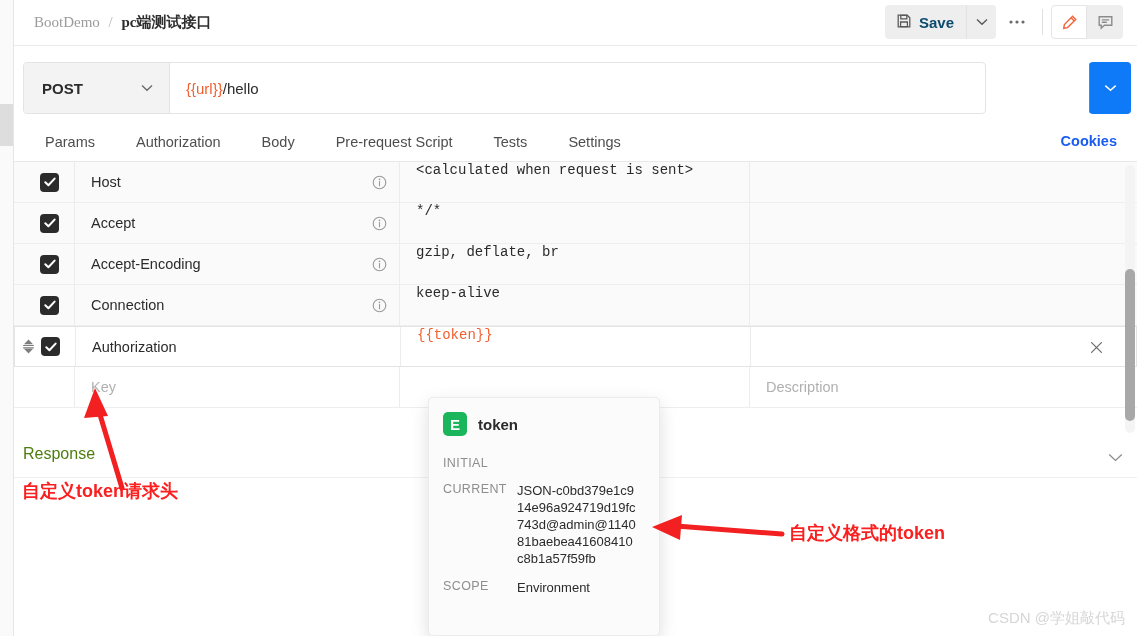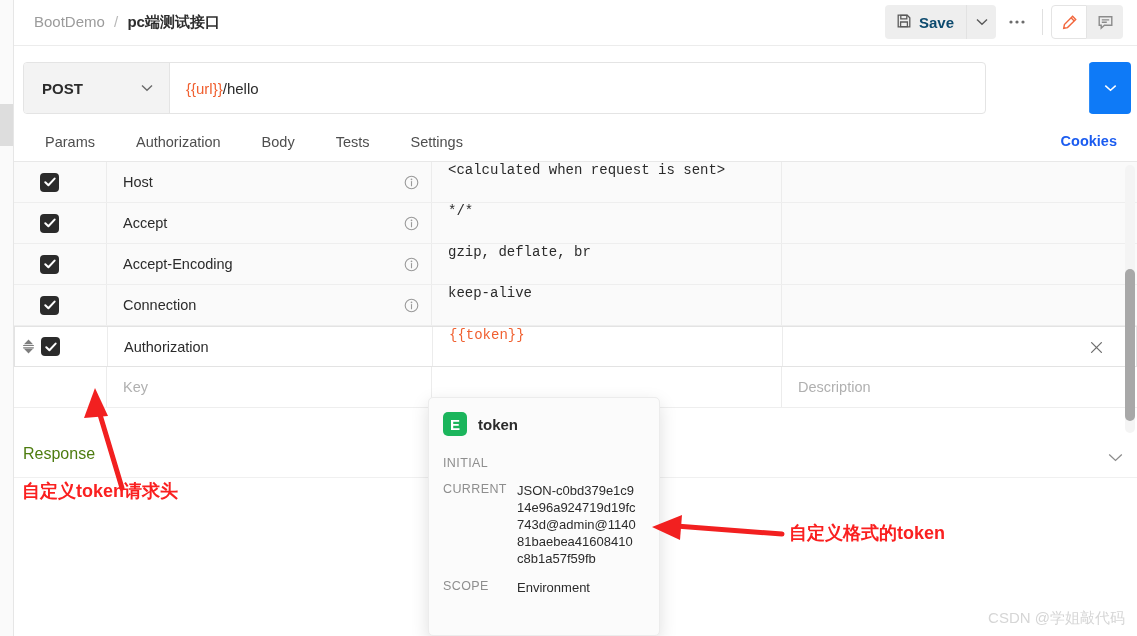--- a/index.html
+++ b/index.html
@@ -13,21 +13,21 @@
 
   
   .left-rail { position: absolute; left: 0; top: 0; width: 14px; height: 636px;
                background: #fafafa; border-right: 1px solid #e6e6e6; }
   .left-rail .rail-seg { position: absolute; left: 0; top: 104px; width: 13px; height: 42px;
                background: #dddddd; }
 
   
   .topbar { position: absolute; left: 14px; top: 0; width: 1123px; height: 46px;
             border-bottom: 1px solid #ececec; background: #fff; }
-  .breadcrumb { position: absolute; left: 20px; top: 12px; font-size: 15px; line-height: 20px; }
+  .breadcrumb { position: absolute; left: 20px; top: 12px; font-size: 15px; line-height: 20px; font-family: Liberation Serif, serif; }
   .bc-parent { color: #9b9b9b; }
   .bc-sep { color: #b8b8b8; padding: 0 5px; }
   .bc-current { color: #2e2e2e; font-weight: bold; }
 
   .tb-right { position: absolute; right: 14px; top: 5px; display: flex; align-items: center; gap: 0; }
   .save-group { display: flex; align-items: center; background: #eeeeee; border-radius: 4px; overflow: hidden; height: 34px; }
   .save-btn { display: flex; align-items: center; gap: 7px; padding: 0 12px 0 11px; height: 34px;
               font-size: 15px; color: #0c4a6e; font-weight: bold; cursor: pointer; }
   .save-caret { width: 30px; height: 34px; display: flex; align-items: center; justify-content: center;
                 border-left: 1px solid #e2e2e2; cursor: pointer; }
@@ -74,21 +74,21 @@
                 background: #fff; overflow: hidden; }
   .hrow { position: relative; display: flex; height: 41px; align-items: stretch;
           border-bottom: 1px solid #eeeeee; background: #fafafa; }
   .hrow.white { background: #ffffff; }
   .c-drag { width: 26px; display: flex; align-items: center; justify-content: center; color: #8a8a8a; }
   .c-check { width: 34px; display: flex; align-items: center; justify-content: flex-start; }
   .cbox { width: 19px; height: 19px; background: #2b2b2b; border-radius: 4px;
           display: flex; align-items: center; justify-content: center; cursor: pointer; }
   .cbox svg { display: block; }
   .c-key { width: 325px; border-left: 1px solid #ececec; display: flex; align-items: center;
-           justify-content: space-between; padding: 0 12px 0 16px; font-size: 14.5px; color: #2b2b2b; margin-left: 32px; }
+           justify-content: space-between; padding: 0 12px 0 16px; font-size: 14.5px; color: #2b2b2b; }
   .c-key .ph { color: #b0b0b0; }
   .info-i { color: #9a9a9a; flex: none; }
   .c-val { width: 350px; border-left: 1px solid #ececec; display: flex; 
            padding-left: 16px; font-size: 14px; color: #2b2b2b; overflow: hidden; white-space: nowrap; font-family: Liberation Mono, monospace; }
   .c-desc { flex: 1; border-left: 1px solid #ececec; display: flex; align-items: center;
             padding-left: 16px; font-size: 14.5px; color: #b0b0b0; }
   .row-x { position: absolute; right: 26px; top: 0; height: 40px; width: 28px;
            display: flex; align-items: center; justify-content: center; color: #777; font-size: 15px; cursor: pointer; }
   .hrow.sel { border: 1px solid #e3e3e3; background: #fff; }
 
@@ -204,20 +204,21 @@
         </svg>
       </div>
     </div>
   </div>
 
   <div class="tabsrow">
     <div class="tabs" id="tabs-container">
         <div class="tab"><span>Params</span></div>
         <div class="tab"><span>Authorization</span></div>
         <div class="tab"><span>Body</span></div>
+        <div class="tab"><span>Pre-request Script</span></div>
         <div class="tab"><span>Tests</span></div>
         <div class="tab"><span>Settings</span></div>
       </div>
     <div class="cookies-link">Cookies</div>
   </div>
 
   <div class="table-wrap">
     <div id="rows-container">
         <div class="hrow">
           <div class="c-drag"></div>

